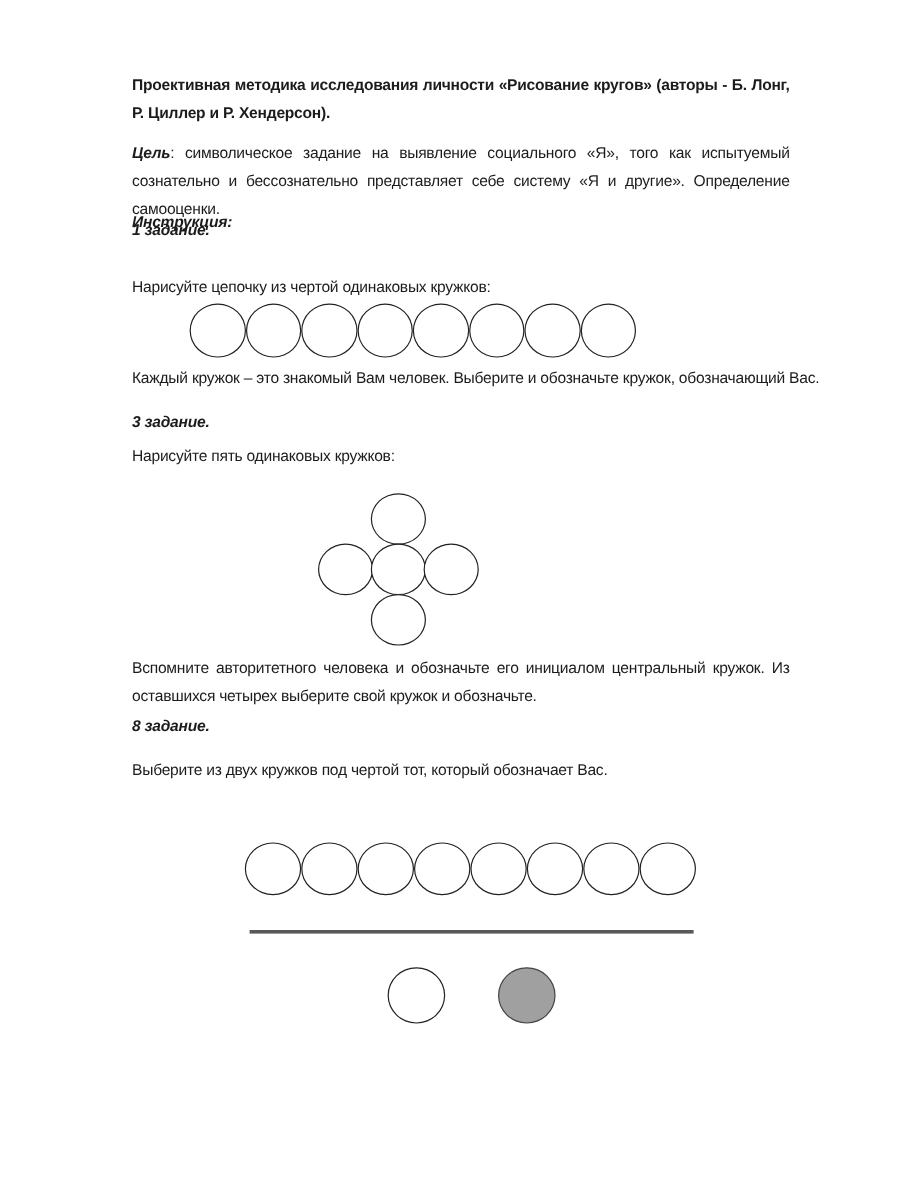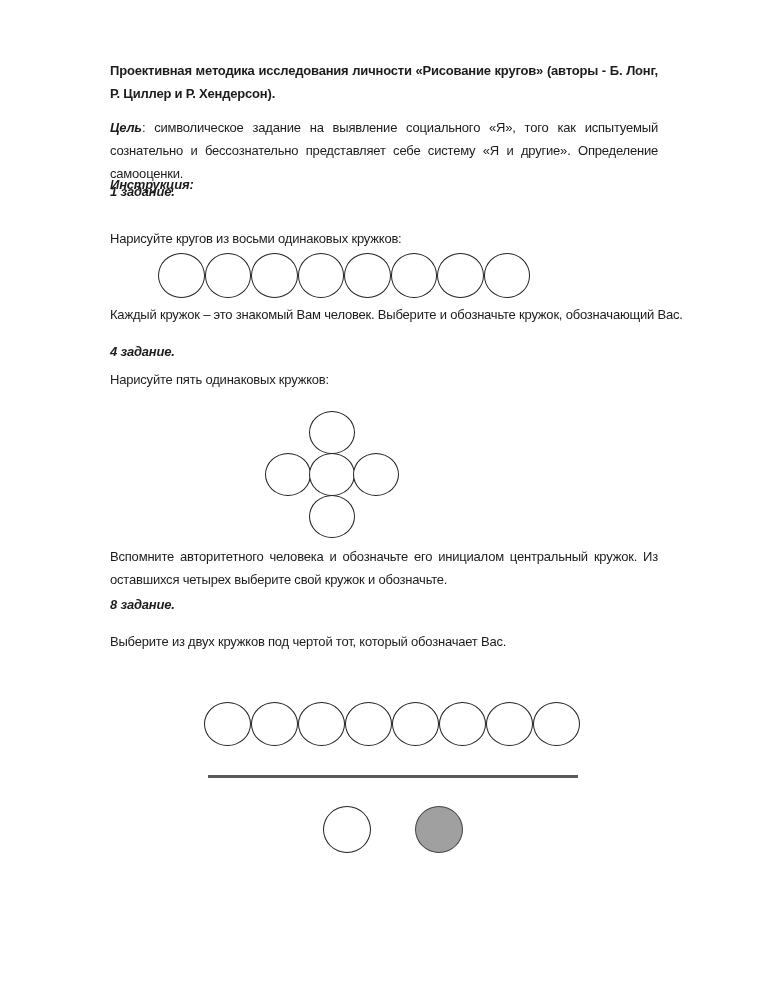--- a/index.html
+++ b/index.html
@@ -63,36 +63,36 @@
 
 <div class="page">
 
   <p class="title bold just">Проективная методика исследования личности «Рисование кругов» (авторы - Б. Лонг, Р. Циллер и Р. Хендерсон).</p>
 
   <p class="goal just"><span class="bi">Цель</span><span>: символическое задание на выявление социального «Я», того как испытуемый сознательно и бессознательно представляет себе систему «Я и другие». Определение самооценки.</span></p>
 
   <p class="instruction bi">Инструкция:</p>
 
   <p class="t1-label bi">1 задание.</p>
-  <p class="t1-prompt nowrap">Нарисуйте кругов из восьми одинаковых кружков:</p>
+  <p class="t1-prompt nowrap">Нарисуйте цепочку из чертой одинаковых кружков:</p>
 
   <div class="circle-row row1">
       <div class="circle"></div>
       <div class="circle"></div>
       <div class="circle"></div>
       <div class="circle"></div>
       <div class="circle"></div>
       <div class="circle"></div>
       <div class="circle"></div>
       <div class="circle"></div>
     </div>
 
   <p class="t1-caption nowrap">Каждый кружок – это знакомый Вам человек. Выберите и обозначьте кружок, обозначающий Вас.</p>
 
-  <p class="t2-label bi">4 задание.</p>
+  <p class="t2-label bi">3 задание.</p>
   <p class="t2-prompt nowrap">Нарисуйте пять одинаковых кружков:</p>
 
   <div class="cross">
     <div class="circle c-top"></div>
     <div class="circle c-left"></div>
     <div class="circle c-center"></div>
     <div class="circle c-right"></div>
     <div class="circle c-bottom"></div>
   </div>
 

